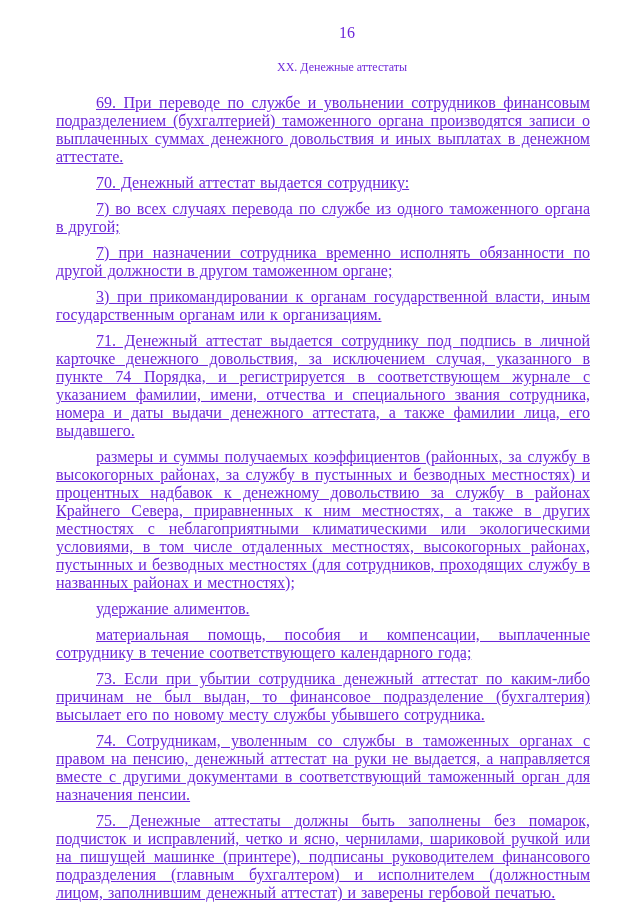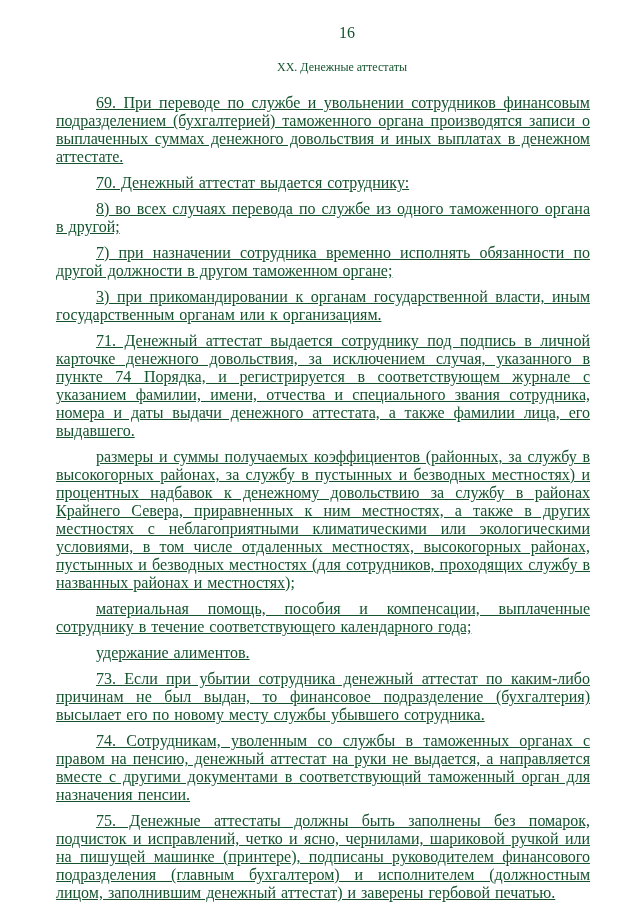--- a/index.html
+++ b/index.html
@@ -8,21 +8,21 @@
     background: #ffffff;
   }
   .page {
     box-sizing: border-box;
     width: 640px;
     height: 905px;
     background: #ffffff;
     padding: 24px 42px 0 48px;
     font-family: "Liberation Serif", "DejaVu Serif", serif;
     font-size: 16px;
-    color: #14532d;
+    color: #6d28d9;
     overflow: hidden;
   }
   .page-number {
     text-align: center;
     position: relative;
     left: 24px;
     line-height: 18px;
     height: 18px;
     margin: 0 0 16px 0;
   }
@@ -50,24 +50,24 @@
 <body>
 
 <div class="page">
   <div>
     <div class="page-number">16</div>
     <div class="section-title">XX. Денежные аттестаты</div>
   </div>
   <div class="doc-body">
     <p>69. При переводе по службе и увольнении сотрудников финансовым подразделением (бухгалтерией) таможенного органа производятся записи о выплаченных суммах денежного довольствия и иных выплатах в денежном аттестате.</p>
     <p>70. Денежный аттестат выдается сотруднику:</p>
-    <p>8) во всех случаях перевода по службе из одного таможенного органа в другой;</p>
+    <p>7) во всех случаях перевода по службе из одного таможенного органа в другой;</p>
     <p>7) при назначении сотрудника временно исполнять обязанности по другой должности в другом таможенном органе;</p>
     <p>3) при прикомандировании к органам государственной власти, иным государственным органам или к организациям.</p>
     <p>71. Денежный аттестат выдается сотруднику под подпись в личной карточке денежного довольствия, за исключением случая, указанного в пункте 74 Порядка, и регистрируется в соответствующем журнале с указанием фамилии, имени, отчества и специального звания сотрудника, номера и даты выдачи денежного аттестата, а также фамилии лица, его выдавшего.</p>
     <p>размеры и суммы получаемых коэффициентов (районных, за службу в высокогорных районах, за службу в пустынных и безводных местностях) и процентных надбавок к денежному довольствию за службу в районах Крайнего Севера, приравненных к ним местностях, а также в других местностях с неблагоприятными климатическими или экологическими условиями, в том числе отдаленных местностях, высокогорных районах, пустынных и безводных местностях (для сотрудников, проходящих службу в названных районах и местностях);</p>
+    <p>удержание алиментов.</p>
     <p>материальная помощь, пособия и компенсации, выплаченные сотруднику в течение соответствующего календарного года;</p>
-    <p>удержание алиментов.</p>
     <p>73. Если при убытии сотрудника денежный аттестат по каким-либо причинам не был выдан, то финансовое подразделение (бухгалтерия) высылает его по новому месту службы убывшего сотрудника.</p>
     <p>74. Сотрудникам, уволенным со службы в таможенных органах с правом на пенсию, денежный аттестат на руки не выдается, а направляется вместе с другими документами в соответствующий таможенный орган для назначения пенсии.</p>
     <p>75. Денежные аттестаты должны быть заполнены без помарок, подчисток и исправлений, четко и ясно, чернилами, шариковой ручкой или на пишущей машинке (принтере), подписаны руководителем финансового подразделения (главным бухгалтером) и исполнителем (должностным лицом, заполнившим денежный аттестат) и заверены гербовой печатью.</p>
   </div>
 </div>
 
 </body></html>

